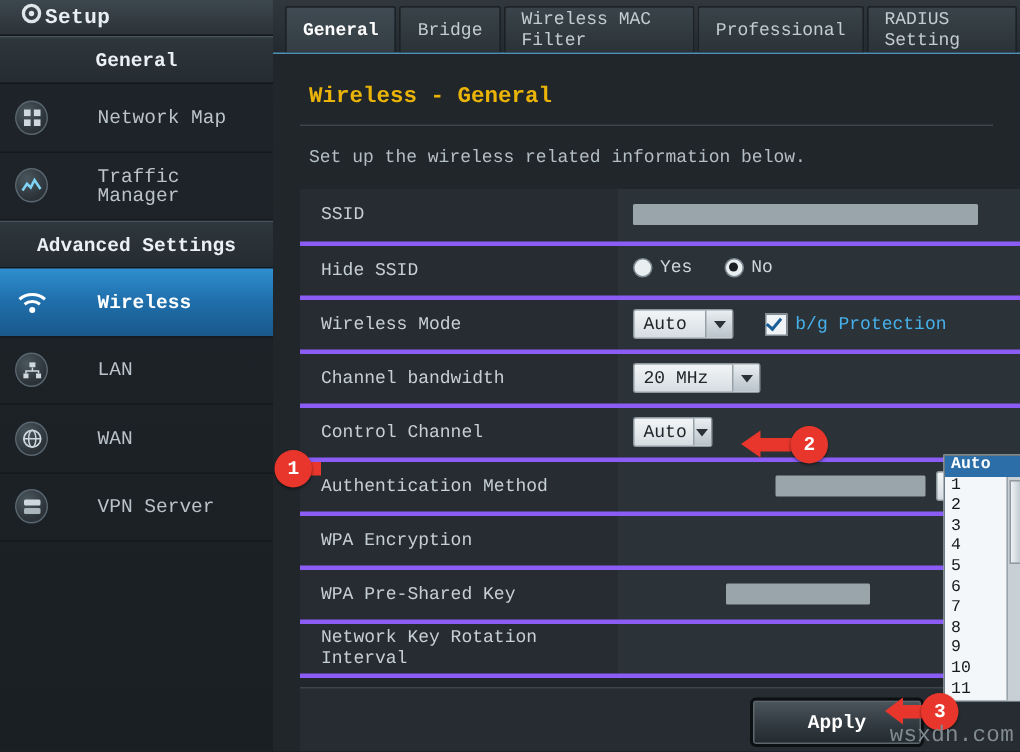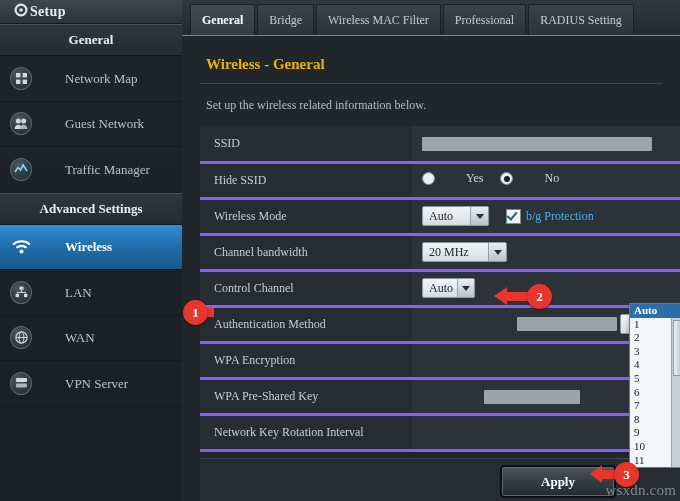--- a/index.html
+++ b/index.html
@@ -5,21 +5,21 @@
   html, body {
     margin: 0;
     padding: 0;
     background: #1b1f22;
   }
   #screen {
     position: relative;
     width: 680px;
     height: 501px;
     overflow: hidden;
-    font-family: Liberation Serif, serif;
+    font-family: Liberation Mono, monospace;
     background: #22272b;
     color: #cfd6da;
   }
 
   
   #sidebar {
     position: absolute;
     left: 0; top: 0;
     width: 182px;
     height: 501px;
@@ -173,21 +173,20 @@
     background: #9aa4ab;
     border-radius: 1px;
     vertical-align: middle;
   }
   .radio {
     display: inline-flex;
     align-items: center;
     margin-right: 14px;
     color: #cfd7dc;
     font-size: 12px;
-    gap: 26px;
   }
   .radio .dot {
     width: 11px; height: 11px;
     border-radius: 50%;
     background: #e9eef1;
     border: 1px solid #7e8a92;
     margin-right: 5px;
     display: inline-block;
     position: relative;
   }
@@ -381,33 +380,20 @@
               <rect x="1" y="1" width="4.4" height="4.4" fill="#cfd8de"></rect>
               <rect x="7.6" y="1" width="4.4" height="4.4" fill="#cfd8de"></rect>
               <rect x="1" y="7.6" width="4.4" height="4.4" fill="#cfd8de"></rect>
               <rect x="7.6" y="7.6" width="4.4" height="4.4" fill="#cfd8de"></rect>
             </svg>
         </span>
       </span>
       <span class="txt">Network Map</span>
     </div>
 
-    <div class="side-item">
-      <span class="ic">
-        <span class="ico-circle">
-          <svg width="14" height="13" viewBox="0 0 14 13">
-              <circle cx="4.3" cy="4" r="2.5" fill="#cfd8de"></circle>
-              <circle cx="9.7" cy="4" r="2.5" fill="#cfd8de"></circle>
-              <path d="M0.6 12c0-2.6 1.7-4.2 3.7-4.2S8 9.4 8 12z" fill="#cfd8de"></path>
-              <path d="M6 12c0-2.6 1.7-4.2 3.7-4.2s3.7 1.6 3.7 4.2z" fill="#aab5bc"></path>
-            </svg>
-        </span>
-      </span>
-      <span class="txt">Guest Network</span>
-    </div>
 
     <div class="side-item">
       <span class="ic">
         <span class="ico-circle">
           <svg width="14" height="12" viewBox="0 0 14 12">
               <polyline points="1,9 4,4.5 6.5,7 9,2 13,8" fill="none" stroke="#7fd3f5" stroke-width="1.7"></polyline>
             </svg>
         </span>
       </span>
       <span class="txt">Traffic Manager</span>

